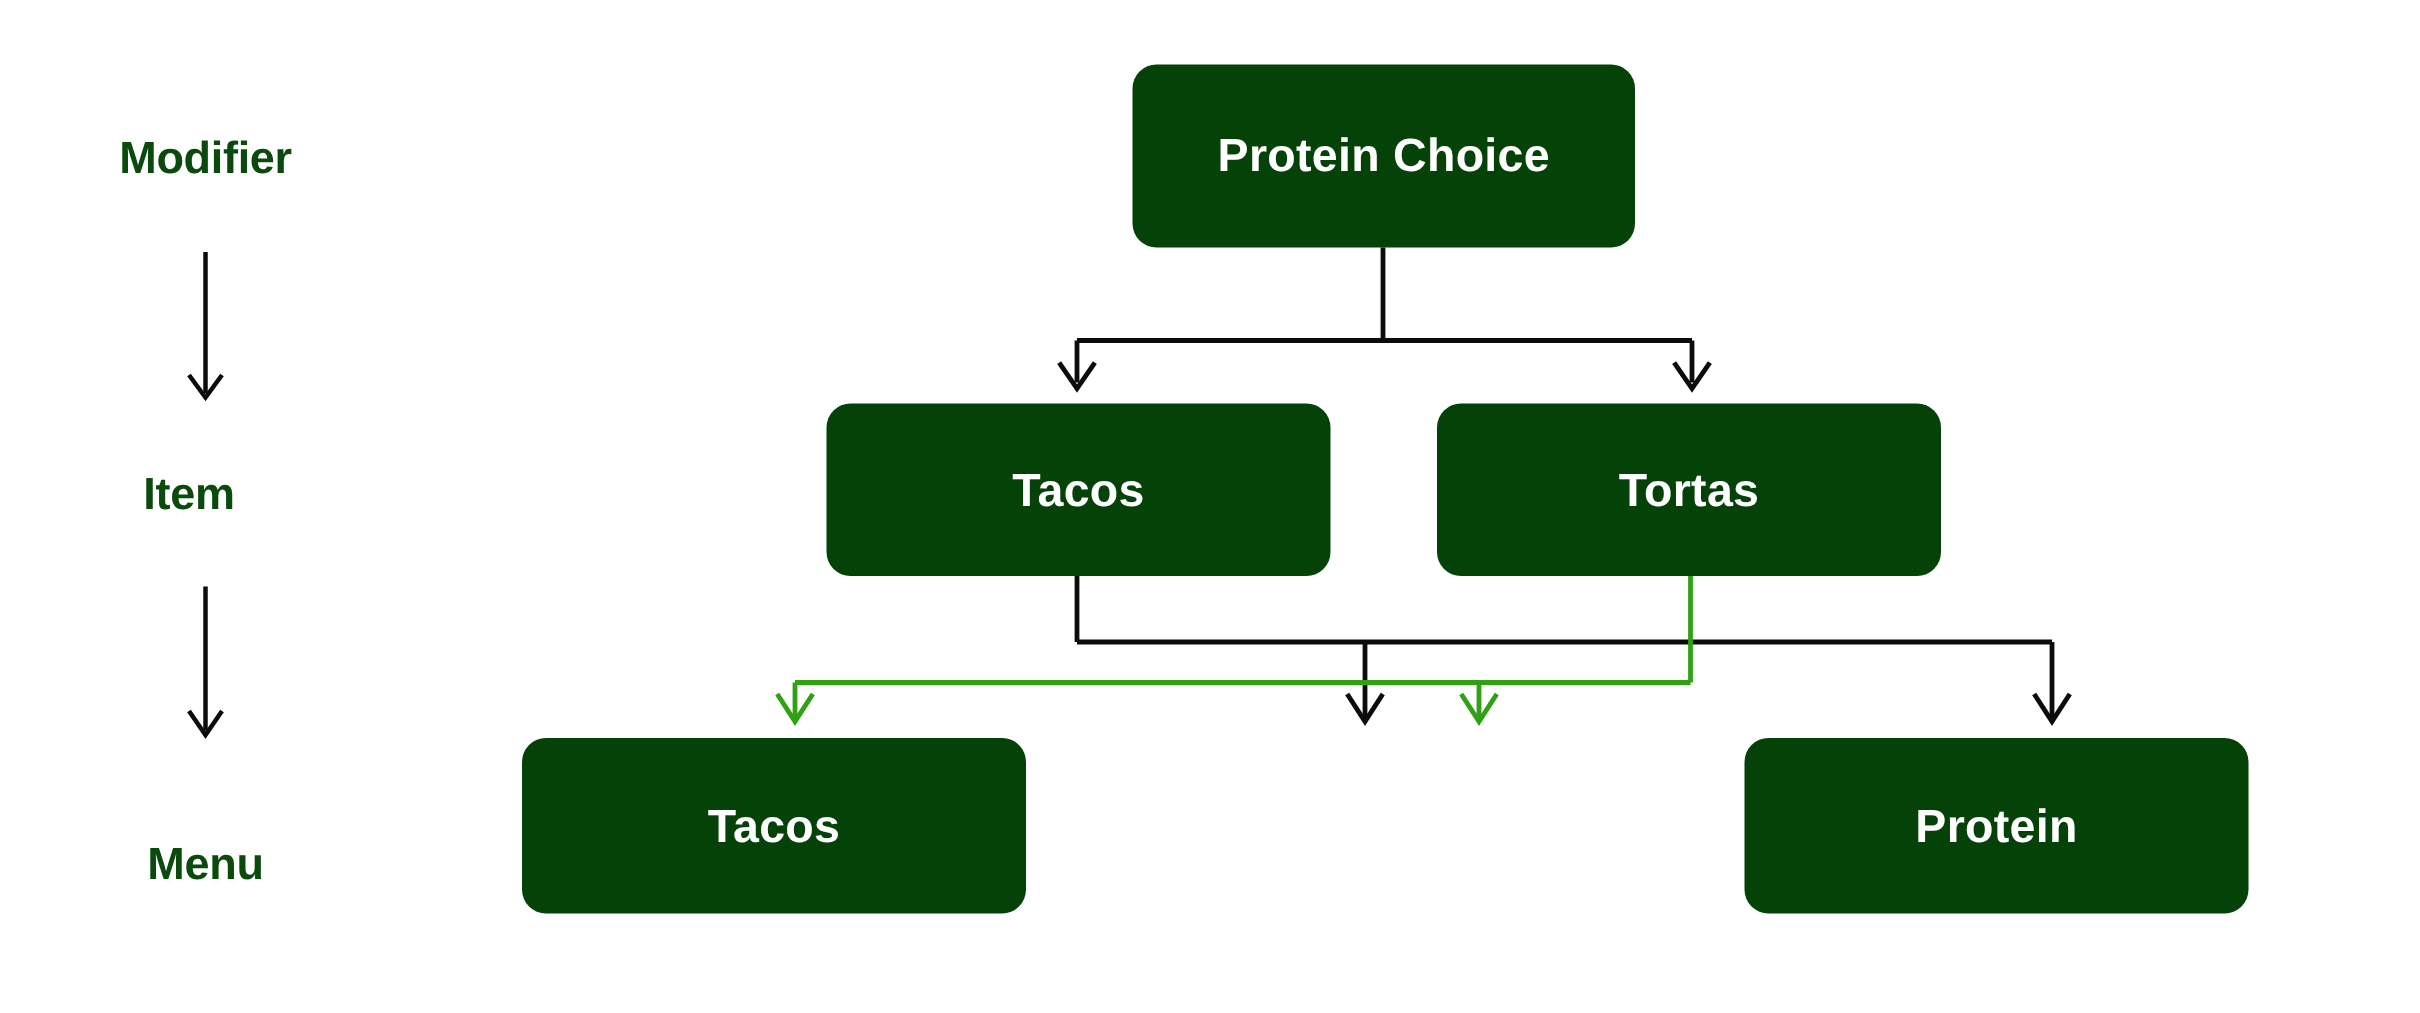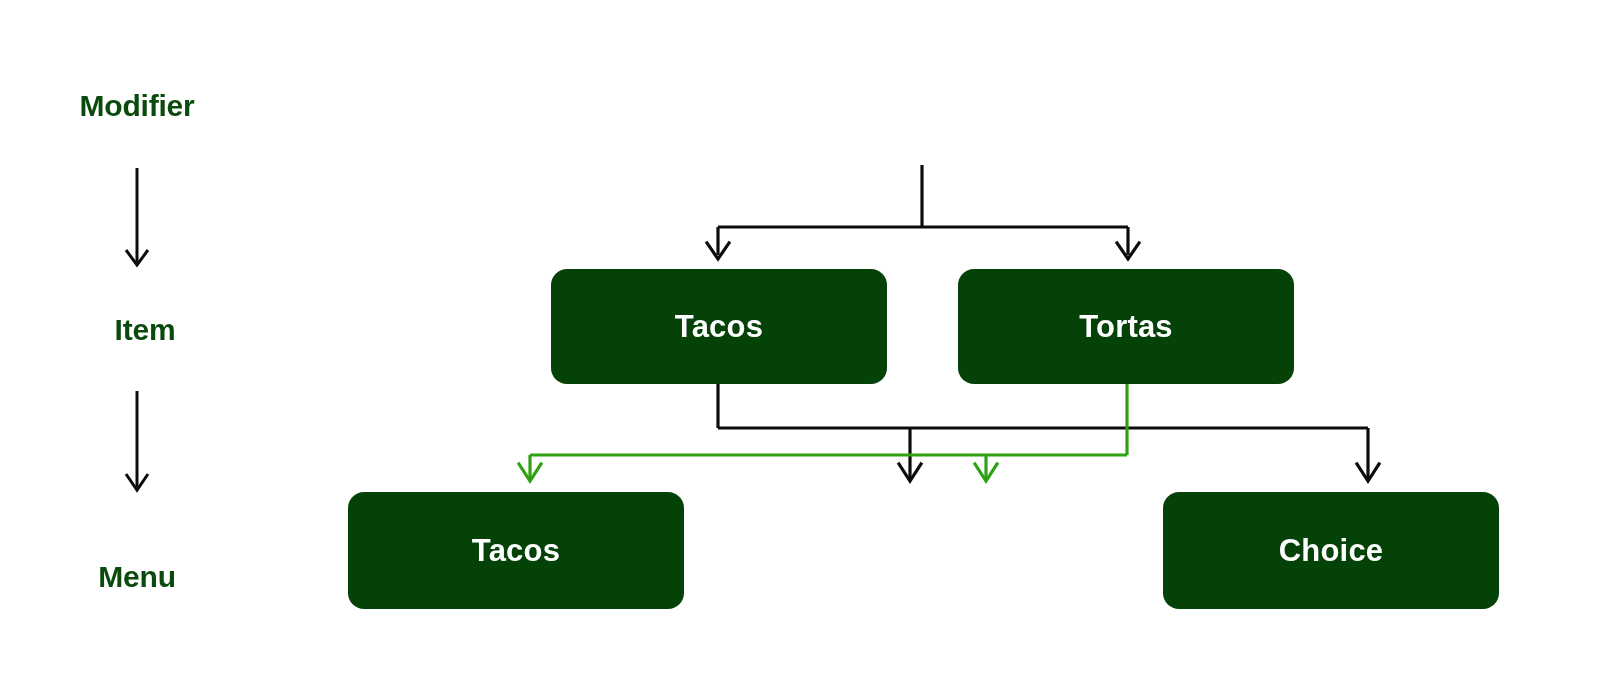--- a/index.html
+++ b/index.html
@@ -55,33 +55,34 @@
   .arrow-green { stroke: #2fa113; fill: none; stroke-width: 3.2; stroke-linecap: square; }
   .tier-arrow { stroke: #0c0c0c; fill: none; stroke-width: 3.0; }
 </style>
 </head>
 <body>
 
 <div id="stage">
 
   <div class="tier-label" style="left:137px; top:89px;">Modifier</div>
 
-  <div class="tier-label" style="left:145px; top:313px;">Item</div>
+  <div class="tier-label" style="left:126px; top:313px;">Item</div>
 
   <div class="tier-label" style="left:137px; top:560px;">Menu</div>
 
+  <div class="node" style="left:755px; top:43px; width:335px; height:122px;">Protein Choice</div>
 
   <div class="node" style="left:958px; top:269px; width:336px; height:115px;">Tortas</div>
 
   <div class="node" style="left:551px; top:269px; width:336px; height:115px;">Tacos</div>
 
   <div class="node" style="left:348px; top:492px; width:336px; height:117px;">Tacos</div>
 
 
-  <div class="node" style="left:1163px; top:492px; width:336px; height:117px;">Choice</div>
+  <div class="node" style="left:1163px; top:492px; width:336px; height:117px;">Protein</div>
 
   <svg id="edges" viewBox="0 0 1613 675">
 
     <g>
       <path class="tier-arrow" d="M137,168 L137,262"></path>
       <path class="tier-arrow" d="M126,250 L137,265 L148,250"></path>
     </g>
 
     <g>
       <path class="tier-arrow" d="M137,391 L137,487"></path>

